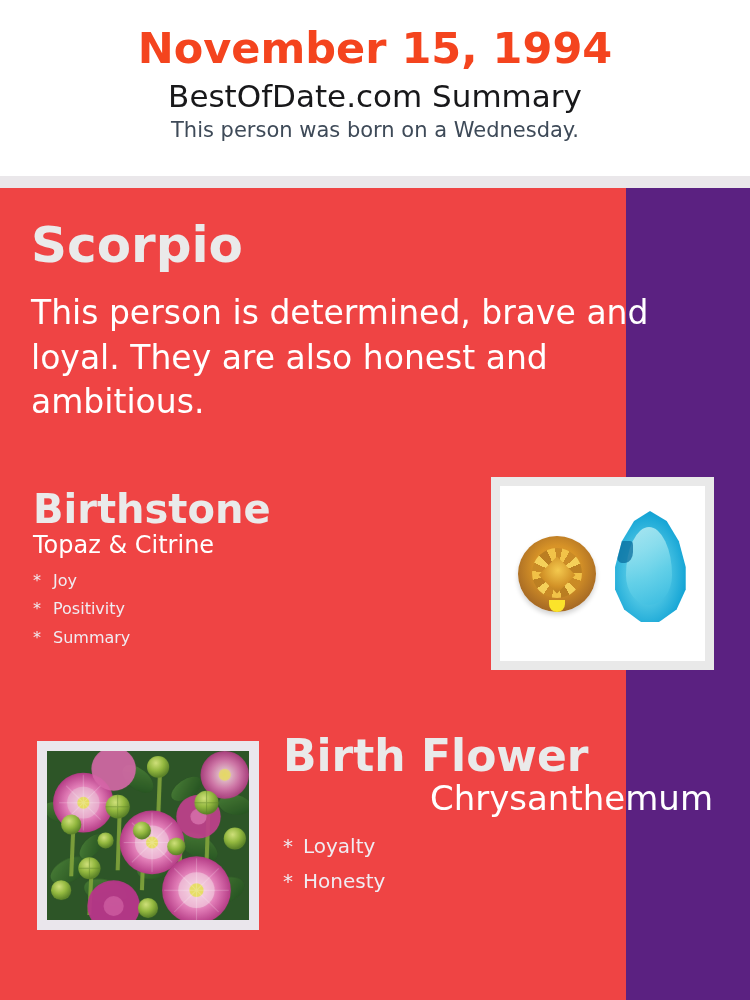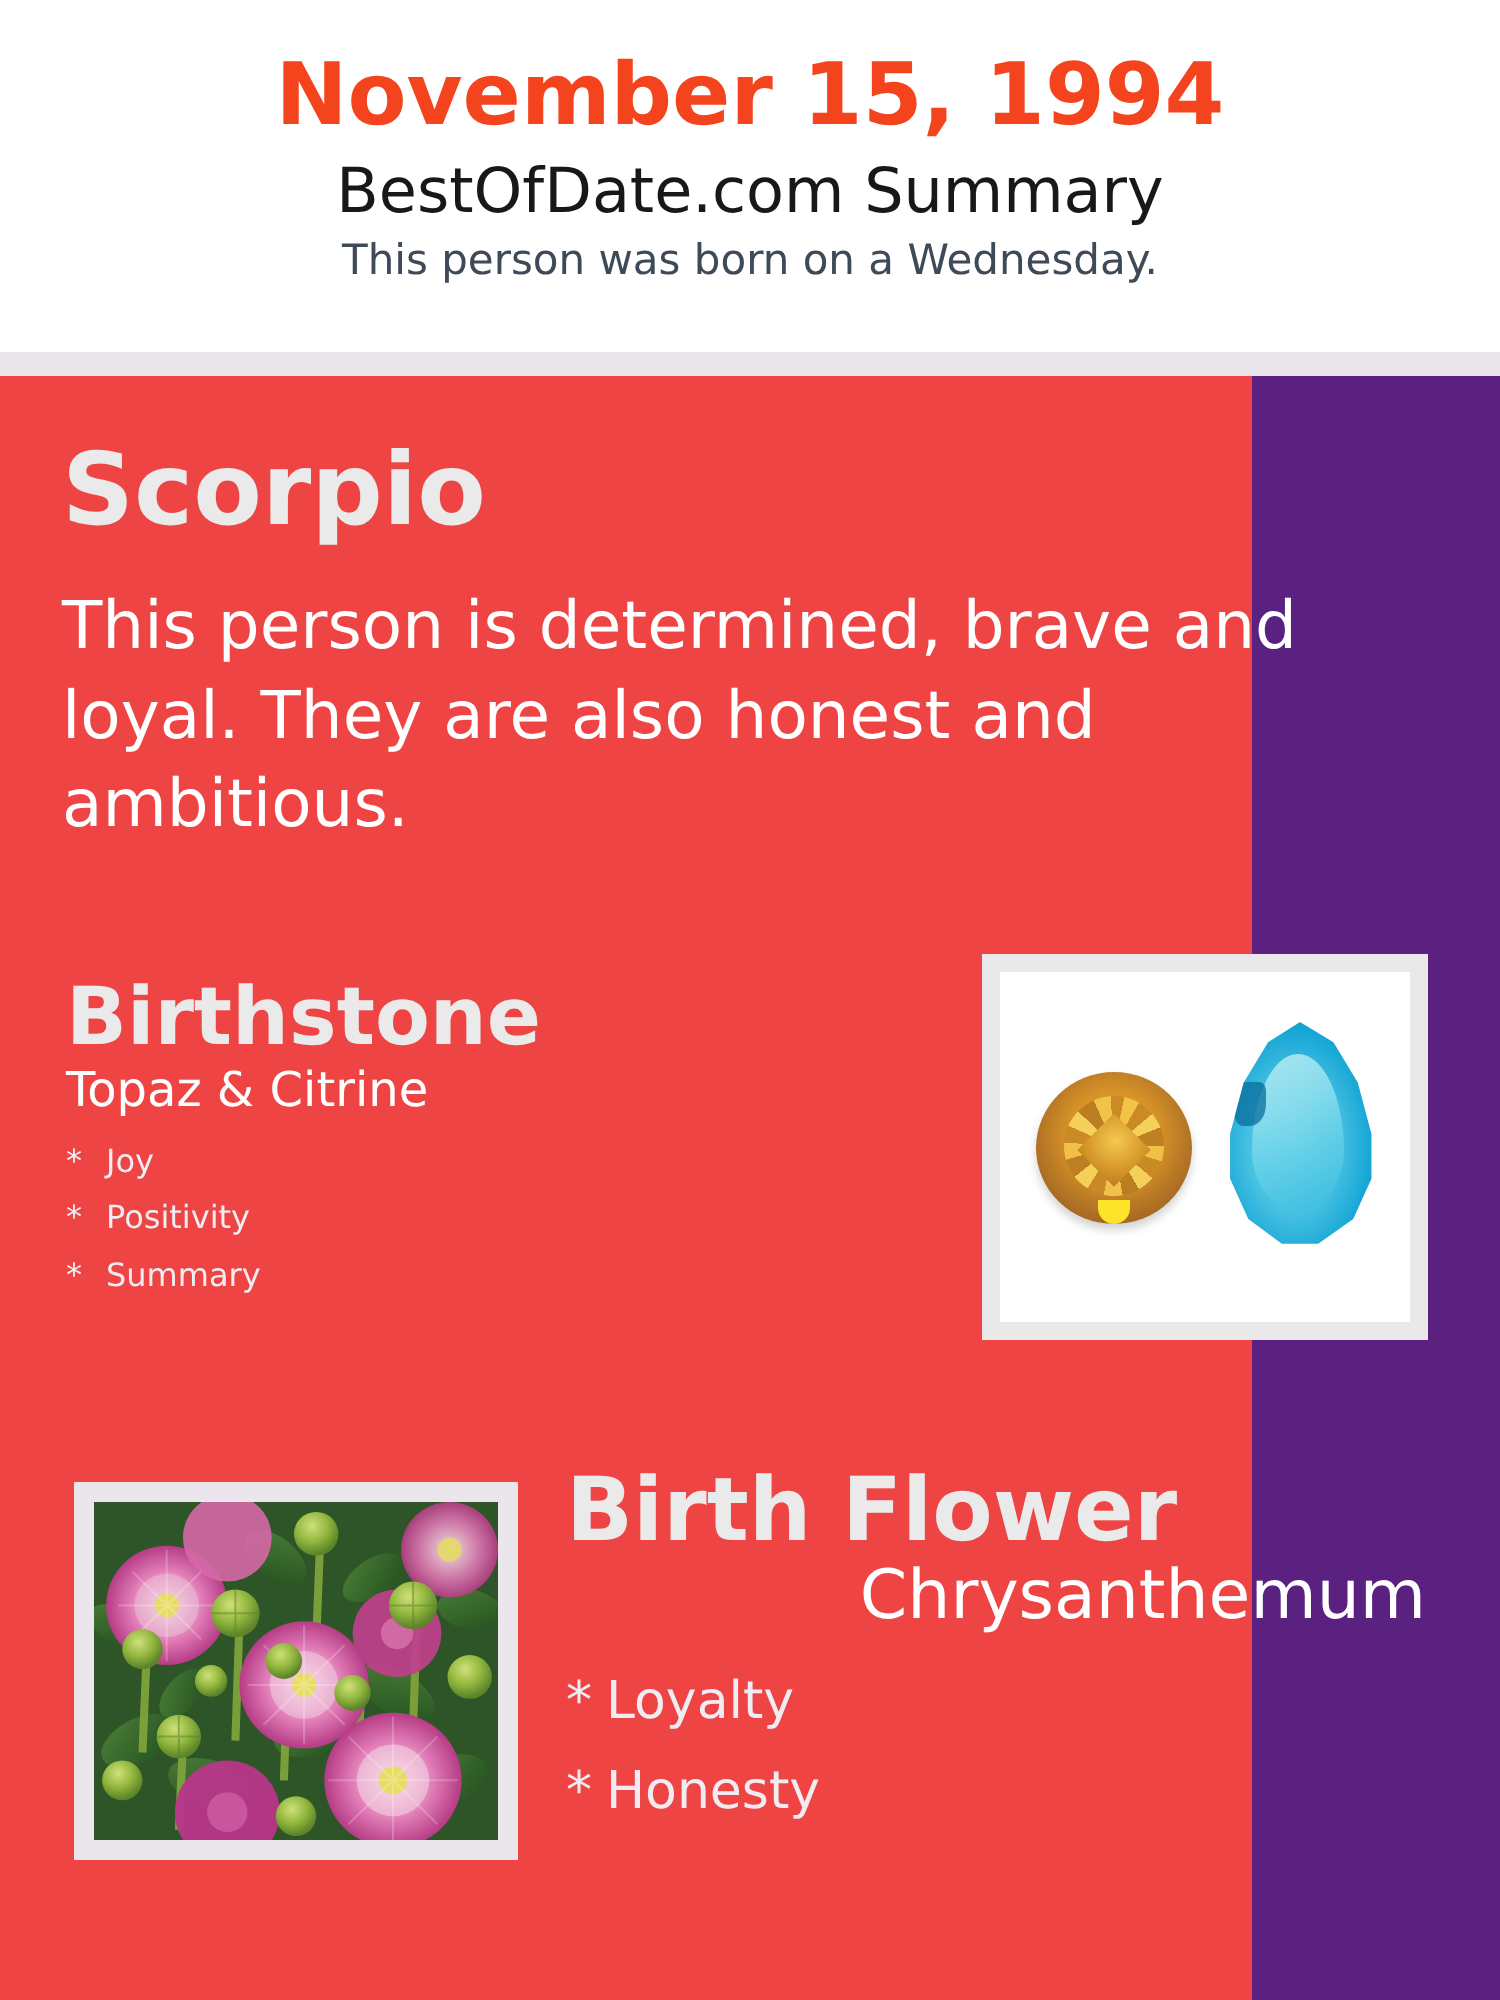--- a/index.html
+++ b/index.html
@@ -243,21 +243,21 @@
 
   
   .flower-block {
     position: absolute;
     left: 283px; top: 545px;
     width: 430px;
   }
   .flower-block .section-head { font-size: 44px; }
   .flower-block .section-sub { font-size: 34px; padding-top: 0px; text-align: right; }
   .flower-block .bullet-list { padding-top: 12px; }
-  .flower-block .bullet-list li { font-size: 26px; line-height: 1.73; }
+  .flower-block .bullet-list li { font-size: 20px; line-height: 1.73; }
 </style>
 </head>
 <body>
 
 <div id="page">
 
   <div class="header">
     <h1 class="header-title">November 15, 1994</h1>
     <div class="header-subtitle">BestOfDate.com Summary</div>
     <div class="header-note">This person was born on a Wednesday.</div>

